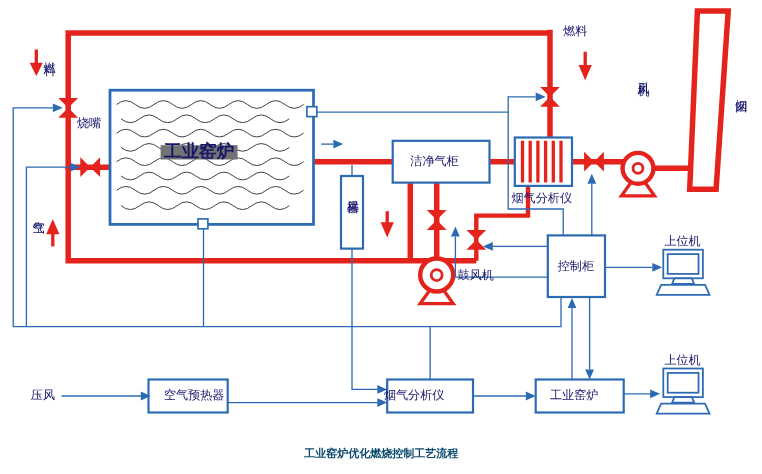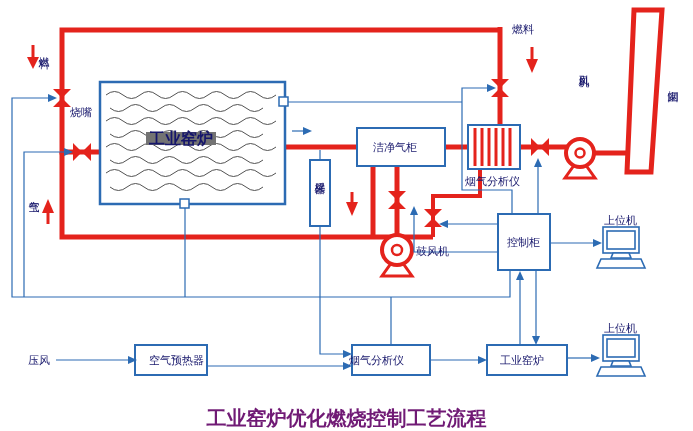--- a/index.html
+++ b/index.html
@@ -4,21 +4,21 @@
 <style>
   html,body{margin:0;padding:0;background:#fff;}
   .stage{position:relative;width:693px;height:431px;background:#fff;
          font-family:"Liberation Sans",sans-serif;overflow:hidden;}
   .stage svg{position:absolute;left:0;top:0;}
   .lbl{position:absolute;font-size:11px;line-height:13px;color:var(--label_ink,#16166b);
        white-space:nowrap;font-family:Liberation Serif, serif;}
   .v{writing-mode:vertical-rl;text-orientation:upright;letter-spacing:1px;white-space:normal;}
   .bg{background:#737373;padding:0 3px;font-weight:bold;font-size:16px;}
   .title{position:absolute;left:0;top:405px;width:100%;text-align:center;
-         font-size:20px;font-weight:bold;color:#701a75;}
+         font-size:10px;font-weight:bold;color:#0c4a6e;}
   
   .rp{stroke:var(--pipe_red,#e4231c);stroke-width:5;fill:none;}
   .rp4{stroke:var(--pipe_red,#e4231c);stroke-width:4;fill:none;}
   .rl{stroke:var(--pipe_red,#e4231c);stroke-width:3;fill:none;}
   .rf{fill:var(--pipe_red,#e4231c);stroke:none;}
   .stripe{stroke:var(--pipe_red,#e4231c);stroke-width:3;}
   .bl{stroke:var(--signal_blue,#2c6bb3);stroke-width:1.2;fill:none;}
   .bf{fill:var(--signal_blue,#2c6bb3);stroke:none;}
   .box{fill:#fff;stroke:var(--signal_blue,#2c6bb3);stroke-width:2;}
   .box3{fill:#fff;stroke:var(--signal_blue,#2c6bb3);stroke-width:2.5;}

